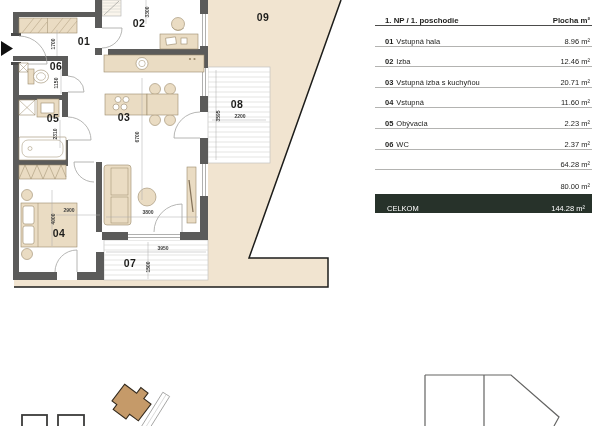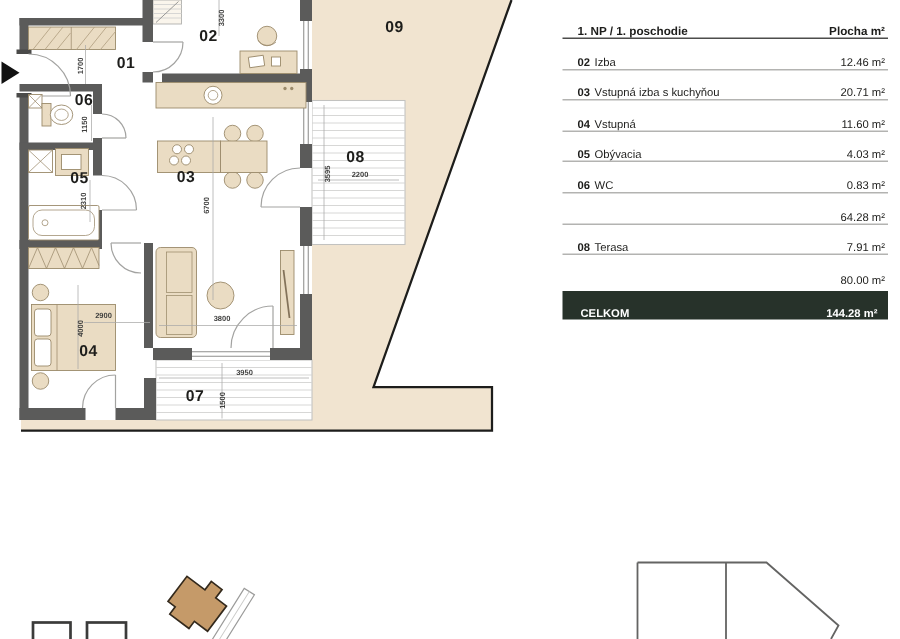--- a/index.html
+++ b/index.html
@@ -29,21 +29,21 @@
   .sq{fill:#fff;stroke:#3b3b3a;stroke-width:1.8}
   .hl{fill:var(--highlight-building);stroke:#33291c;stroke-width:1.1}
   
   .legend{position:absolute;left:375px;top:8px;width:217px;font-size:7.5px}
   .lrow{display:flex;justify-content:space-between;align-items:flex-end;
         height:20.6px;border-bottom:1px solid #b3b3b1;padding:0 2px 0 10px;box-sizing:border-box}
   .lrow.head{height:18px;font-weight:bold;font-size:7.8px;border-bottom:1.5px solid #4c4c4b}
   .lrow .num{font-weight:bold;margin-right:3px}
   .lrow.sub{font-weight:normal}
   .lrow.norule{border-bottom:none}
-  .lrow.total{background:var(--total-bar-bg);color:var(--total-bar-text);font-weight:bold;
+  .lrow.total{background:var(--total-bar-bg);color:var(--total-bar-text);font-weight:normal;
         height:19px;margin-top:3px;padding:13px 7px 0 12px;border-bottom:none}
 </style>
 </head>
 <body>
 
 <svg id="plan" width="372" height="426" viewBox="0 0 372 426">
 
   <path class="garden" d="M208,0 L341,0 L249,258 L328,258 L328,287 L14,287 L14,280 L208,280 Z"></path>
   <path class="bound" d="M341,0 L249,258 L328,258 L328,287 L14,287"></path>
 
@@ -312,47 +312,47 @@
 <svg width="600" height="426" viewBox="0 0 600 426" style="position:absolute;left:0;top:0;pointer-events:none">
   <path class="outline" d="M425,375 L511,375 L559,417 L554,426 M484,375 L484,426 M425,375 L425,426"></path>
 </svg>
 
 <div class="legend">
   <div class="lrow head">
     <span>1. NP / 1. poschodie</span>
     <span>Plocha m²</span>
   </div>
   <div class="lrow">
+    <span class="lname"><span class="num">01</span><span>Vstupná hala</span></span>
+    <span class="larea">8.96 m²</span>
+  </div>
+  <div class="lrow">
     <span class="lname"><span class="num">02</span><span>Izba</span></span>
     <span class="larea">12.46 m²</span>
   </div>
   <div class="lrow">
     <span class="lname"><span class="num">03</span><span>Vstupná izba s kuchyňou</span></span>
     <span class="larea">20.71 m²</span>
   </div>
   <div class="lrow">
     <span class="lname"><span class="num">04</span><span>Vstupná</span></span>
     <span class="larea">11.60 m²</span>
   </div>
   <div class="lrow">
     <span class="lname"><span class="num">05</span><span>Obývacia</span></span>
-    <span class="larea">4.03 m²</span>
+    <span class="larea">2.23 m²</span>
   </div>
   <div class="lrow">
     <span class="lname"><span class="num">06</span><span>WC</span></span>
-    <span class="larea">0.83 m²</span>
+    <span class="larea">2.37 m²</span>
   </div>
   <div class="lrow sub">
     <span class="lname"></span>
     <span class="larea">64.28 m²</span>
   </div>
-  <div class="lrow">
-    <span class="lname"><span class="num">08</span><span>Terasa</span></span>
-    <span class="larea">7.91 m²</span>
-  </div>
   <div class="lrow sub norule">
     <span class="lname"></span>
     <span class="larea">80.00 m²</span>
   </div>
   <div class="lrow total">
     <span>CELKOM</span>
     <span>144.28 m²</span>
   </div>
 </div>
 

